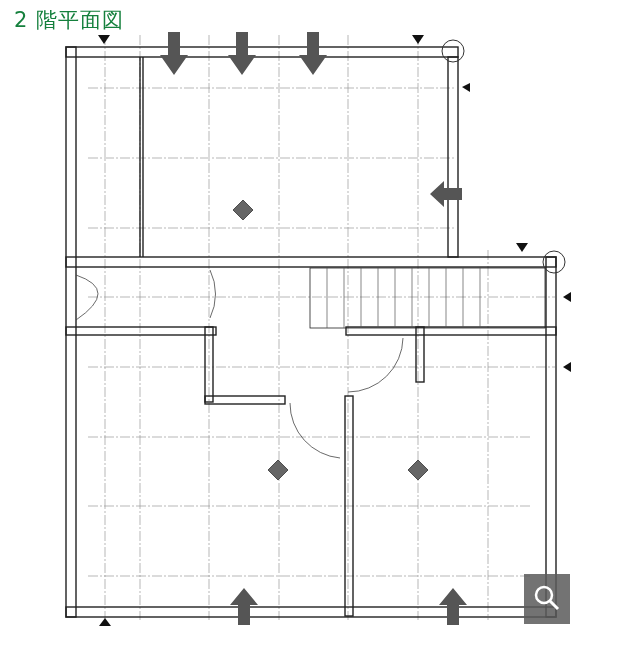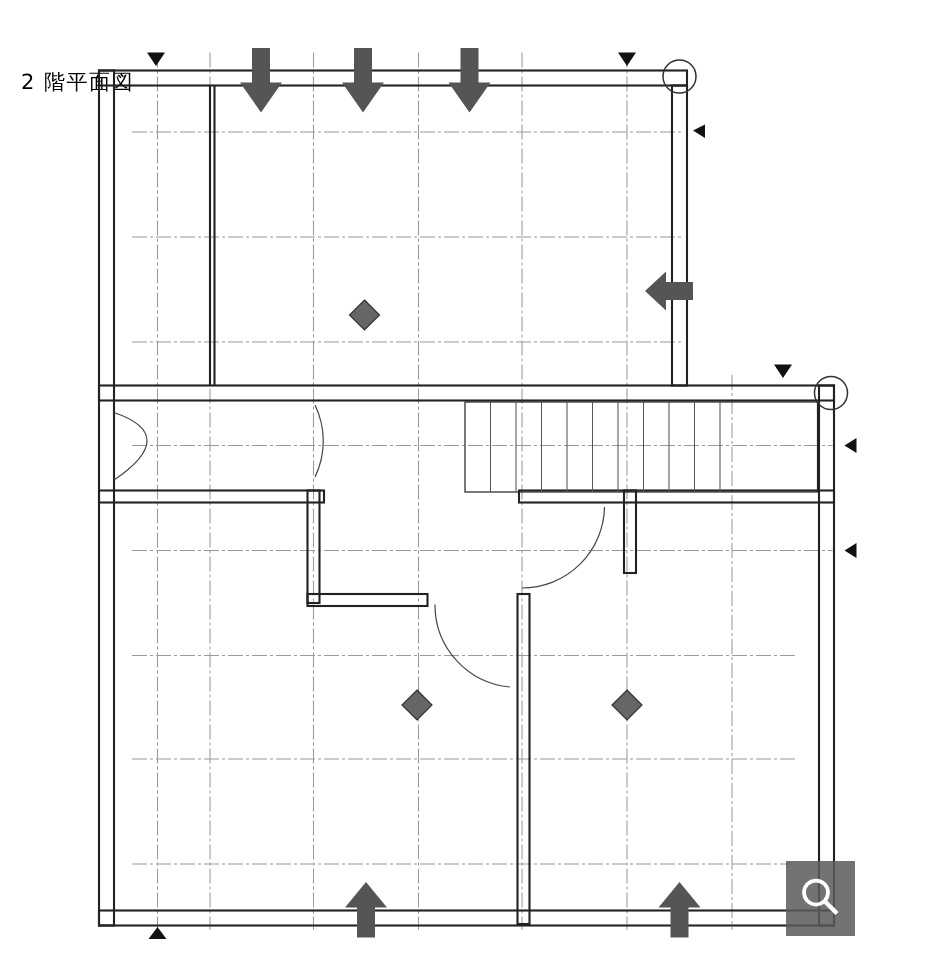--- a/index.html
+++ b/index.html
@@ -1,17 +1,17 @@
 <!DOCTYPE html>
 <html><head>
 <meta charset="utf-8">
 <style>
   html,body{margin:0;padding:0;background:#fff;}
   body{width:620px;height:653px;position:relative;overflow:hidden;font-family:"DejaVu Sans",sans-serif;}
-  .title{position:absolute;left:14px;top:6px;font-size:14px;color:#000000;letter-spacing:1px;margin-top:40px;}
+  .title{position:absolute;left:14px;top:6px;font-size:21px;color:#15803d;letter-spacing:1px;}
   svg.plan{position:absolute;left:0;top:0;}
   .zoom-btn{position:absolute;left:524px;top:574px;width:46px;height:50px;background:rgba(90,90,90,0.85);cursor:pointer;}
   .zoom-btn svg{position:absolute;left:9px;top:10px;}
 </style>
 </head>
 <body>
 
 <div class="title">2 階平面図</div>
 
 <svg class="plan" width="620" height="653" viewBox="0 0 620 653">

